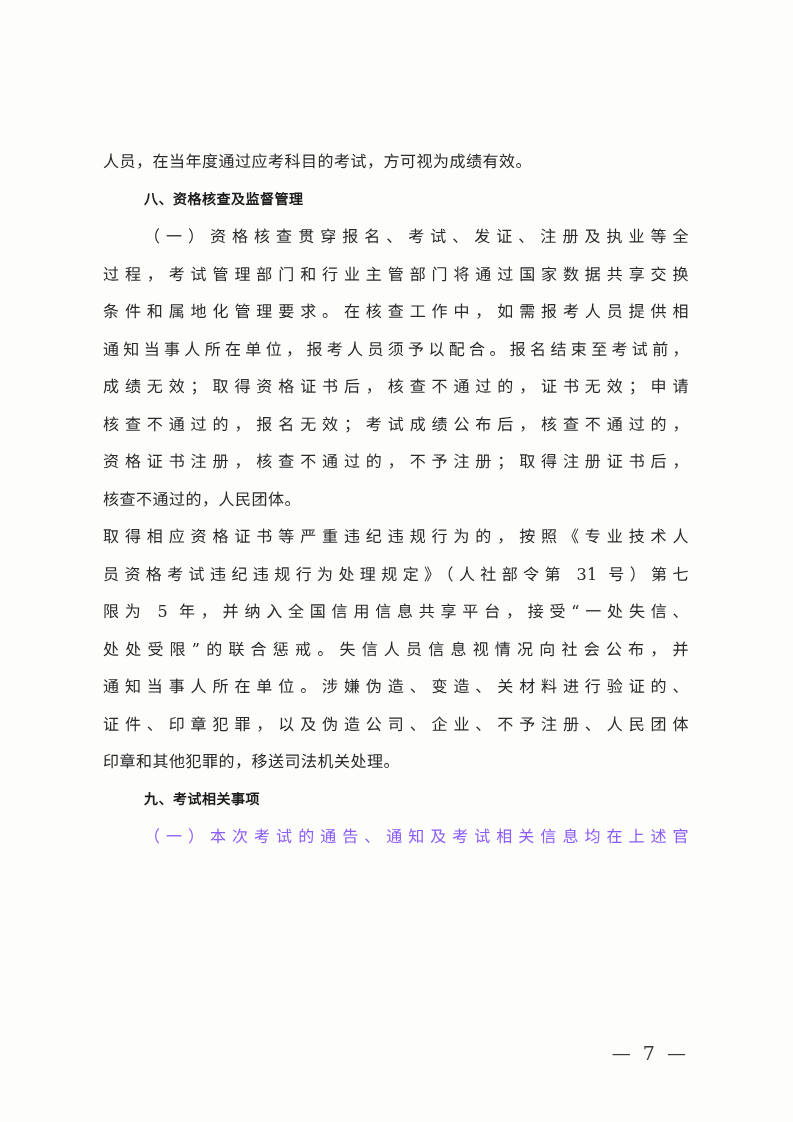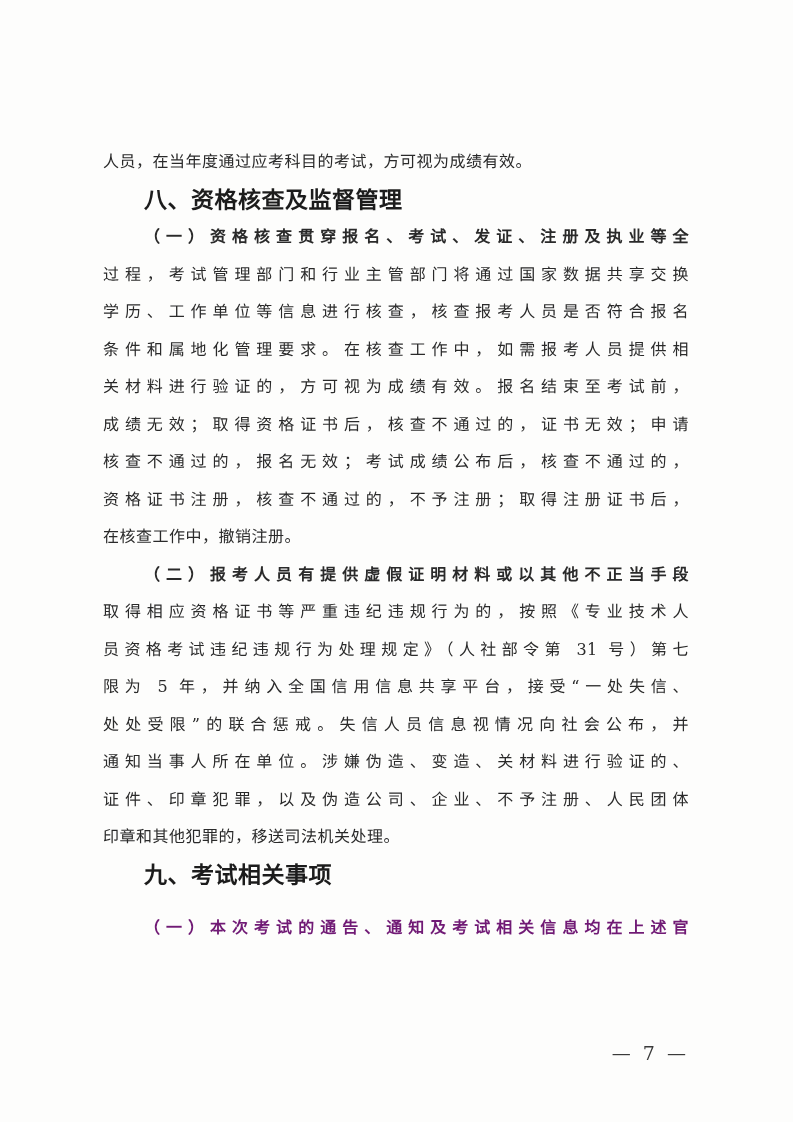--- a/index.html
+++ b/index.html
@@ -32,59 +32,55 @@
     text-align: left;
     color: #2a2a2a;
   }
   .ln.just {
     text-align: justify;
     text-align-last: justify;
     text-justify: inter-character;
   }
   .ln.ind {
     text-indent: 41px;
-    font-weight: bold;
   }
   .ln.head {
     font-weight: bold;
     color: #1c1c1c;
-    font-size: 23px;
+    font-size: 14px;
   }
   .ln.bold {
-    font-weight: bold;
-    color: #701a75;
-    margin-top: 16px;
+    font-weight: normal;
+    color: #8b5cf6;
   }
   .page-number {
     position: absolute;
     top: 1039px;
     right: 104px;
     font-size: 19px;
     line-height: 28px;
     letter-spacing: 3px;
     color: #3a3a3a;
   }
 </style>
 </head>
 <body>
 
 <div class="page">
   <div class="doc-body">
     <div class="ln">人员，在当年度通过应考科目的考试，方可视为成绩有效。</div>
     <div class="ln head ind">八、资格核查及监督管理</div>
     <div class="ln just ind">（一）资格核查贯穿报名、考试、发证、注册及执业等全</div>
     <div class="ln just">过程，考试管理部门和行业主管部门将通过国家数据共享交换</div>
-    <div class="ln just">学历、工作单位等信息进行核查，核查报考人员是否符合报名</div>
     <div class="ln just">条件和属地化管理要求。在核查工作中，如需报考人员提供相</div>
-    <div class="ln just">关材料进行验证的，方可视为成绩有效。报名结束至考试前，</div>
+    <div class="ln just">通知当事人所在单位，报考人员须予以配合。报名结束至考试前，</div>
     <div class="ln just">成绩无效；取得资格证书后，核查不通过的，证书无效；申请</div>
     <div class="ln just">核查不通过的，报名无效；考试成绩公布后，核查不通过的，</div>
     <div class="ln just">资格证书注册，核查不通过的，不予注册；取得注册证书后，</div>
-    <div class="ln">在核查工作中，撤销注册。</div>
-    <div class="ln just ind">（二）报考人员有提供虚假证明材料或以其他不正当手段</div>
+    <div class="ln">核查不通过的，人民团体。</div>
     <div class="ln just">取得相应资格证书等严重违纪违规行为的，按照《专业技术人</div>
     <div class="ln just">员资格考试违纪违规行为处理规定》（人社部令第 31 号）第七</div>
     <div class="ln just">限为 5 年，并纳入全国信用信息共享平台，接受“一处失信、</div>
     <div class="ln just">处处受限”的联合惩戒。失信人员信息视情况向社会公布，并</div>
     <div class="ln just">通知当事人所在单位。涉嫌伪造、变造、关材料进行验证的、</div>
     <div class="ln just">证件、印章犯罪，以及伪造公司、企业、不予注册、人民团体</div>
     <div class="ln">印章和其他犯罪的，移送司法机关处理。</div>
     <div class="ln head ind">九、考试相关事项</div>
     <div class="ln bold just ind">（一）本次考试的通告、通知及考试相关信息均在上述官</div>
   </div>

